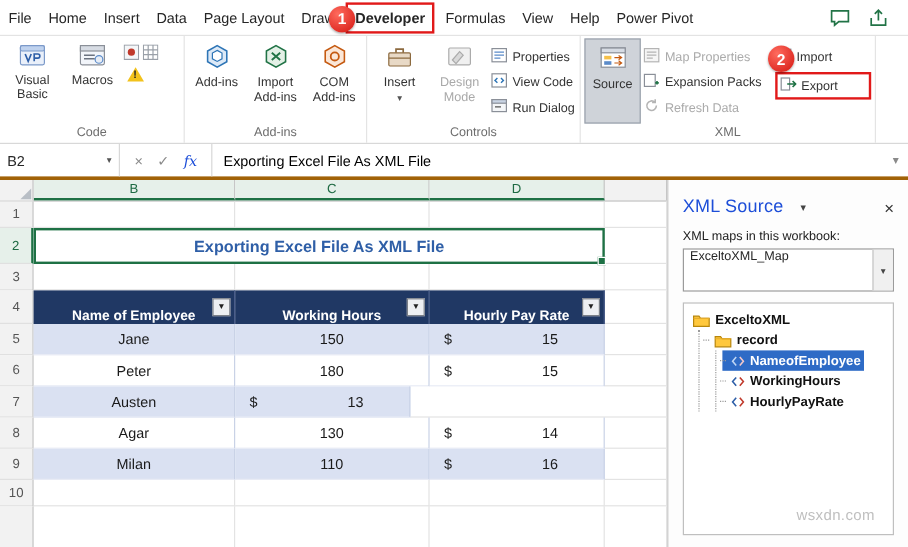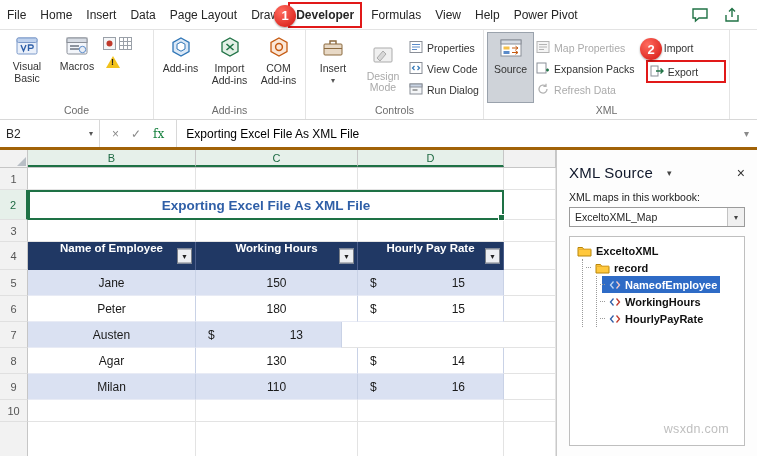--- a/index.html
+++ b/index.html
@@ -28,40 +28,40 @@
   
   .ribbon { position:absolute; top:30px; left:0; right:0; height:90px;
     background:#fff; border-bottom:1px solid #d8d8d8; display:flex; }
   .rgroup { display:flex; flex-direction:column; border-right:1px solid #e4e4e4; padding:2px 3px 0; position:relative; }
   .rcontent { flex:1; display:flex; align-items:stretch; gap:2px; }
   .glabel { text-align:center; font-size:10.5px; color:#6d6d6d; padding:1px 0 3px; }
   .bigbtn { width:48px; display:flex; flex-direction:column; align-items:center; justify-content:flex-start;
     gap:2px; padding:4px 1px 1px; font-size:10.5px; color:#333; text-align:center; line-height:1.12; }
   .bigbtn .blabel { word-break:break-word; }
   .bigbtn.pressed { background:#cfd3d9; border:1px solid #9aa2ac; }
-  .bigbtn.disabled { color:#a9a9a9;justify-content:center; }
+  .bigbtn.disabled { color:#a9a9a9; }
   .minicol { display:flex; flex-direction:column; gap:3px; padding-top:5px; align-items:flex-start; }
   .minirow { display:flex; gap:3px; }
   .warn-tri { width:0; height:0; border-left:7px solid transparent; border-right:7px solid transparent;
     border-bottom:12px solid #F2C21C; position:relative; margin-left:3px; }
   .warn-tri::after { content:"!"; position:absolute; left:-2px; top:1px; font-size:9px; font-weight:bold; color:#222; }
   .smallcol { display:flex; flex-direction:column; justify-content:flex-start; gap:4px; padding-top:7px; }
   .smallbtn { display:flex; align-items:center; gap:4px; font-size:10.5px; color:#333; height:17px; white-space:nowrap; }
   .smallbtn.disabled { color:#ababab; }
   .caret { font-size:8px; color:#555; }
   .redbox { border:2px solid #E11919; padding:1px 5px 1px 2px; display:inline-flex; }
   .step2 { position:absolute; left:156px; top:8px; }
 
   
   .formulabar { position:absolute; top:120px; left:0; right:0; height:30px; background:#fff;
     border-bottom:3px solid #a16207; display:flex; align-items:stretch; }
   .namebox { width:100px; border-right:1px solid #d8d8d8; display:flex; align-items:center;
     padding:0 6px; justify-content:space-between; font-size:12px; }
   .fbtns { display:flex; align-items:center; gap:12px; padding:0 12px; border-right:1px solid #d8d8d8; color:#8a8a8a; }
-  .fbtns .fx { font-family:"DejaVu Serif", serif; color:#15803d; }
+  .fbtns .fx { font-family:"DejaVu Serif", serif; font-style:italic; color:#1d4ed8; }
   .fcontent { flex:1; display:flex; align-items:center; padding:0 9px; color:#000; }
   .fexpand { display:flex; align-items:center; padding:0 8px; color:#8a8a8a; font-size:10px; }
 
   
   .sheet { position:absolute; top:150px; left:0; width:556px; height:306px; background:#fff; }
   .colheaders { display:flex; height:18px; background:#f2f2f2; border-bottom:1px solid #c6c6c6;
     font-size:11px; color:#555; }
   .corner { width:28px; border-right:1px solid #c6c6c6; position:relative; background:#f2f2f2; }
   .corner::after { content:""; position:absolute; right:1px; bottom:1px;
     border-left:9px solid transparent; border-bottom:9px solid #b8bec5; }
@@ -73,41 +73,41 @@
   .rownum.sel { background:#E6F0EA; color:#1E6A43; border-right:2px solid #1E7145; }
   .cell { border-right:1px solid #e3e3e3; border-bottom:1px solid #e3e3e3; }
   .cB { width:168px; flex:0 0 168px; } .cC { width:162px; flex:0 0 162px; } .cD { width:146px; flex:0 0 146px; }
   .cfill { flex:1; }
   .title-cell { width:476px; flex:0 0 476px; border:2px solid #1E7145; background:#fff;
     display:flex; align-items:center; justify-content:center; position:relative;
     color:#2F5FA7; font-weight:bold; font-size:13.5px; }
   .title-cell::after { content:""; position:absolute; right:-3px; bottom:-3px; width:5px; height:5px;
     background:#1E7145; border:1px solid #fff; }
   .thead { background:#203864; color:#fff; font-weight:bold; font-size:11.5px;
-    display:flex; align-items:flex-start; justify-content:center; position:relative;
+    display:flex; align-items:flex-end; justify-content:center; position:relative;
     border-right:1px solid #4a5d8a; }
   .filter-btn { position:absolute; right:3px; top:50%; transform:translateY(-50%);
     width:15px; height:15px; background:#EDEFF2; border:1px solid #7a7f87; color:#222;
     display:flex; align-items:center; justify-content:center; font-size:7px; }
   .tdata { display:flex; align-items:center; font-size:12px; color:#1a1a1a;
     border-right:1px solid #c9d2e6; border-bottom:1px solid #e8ebf5; }
   .band .tdata { background:#DAE1F2; }
   .tcenter { justify-content:center; }
   .trate { justify-content:space-between; padding:0 38px 0 12px; }
 
   
   .panel { position:absolute; top:150px; left:556px; width:201px; height:306px;
     background:#FDFDFD; border-left:1px solid #c9c9c9; display:flex; flex-direction:column;
     padding:14px 12px 10px; }
   .panel-head { display:flex; align-items:center; margin-bottom:10px; }
-  .panel-title { color:#0f172a; font-size:15px; letter-spacing:.2px; }
+  .panel-title { color:#1d4ed8; font-size:15px; letter-spacing:.2px; }
   .panel-head .pcaret { margin-left:14px; font-size:9px; color:#444; }
   .panel-head .pclose { margin-left:auto; font-size:14px; color:#333; }
   .maps-label { font-size:10.5px; color:#222; margin-bottom:4px; }
-  .map-dd { height:20px; border:1px solid #9b9b9b; background:#fff; display:flex; align-items:center;
+  .map-dd { height:36px; border:1px solid #9b9b9b; background:#fff; display:flex; 
     font-size:10.5px; margin-bottom:9px; }
   .map-dd .ddtext { flex:1; padding-left:5px; }
   .map-dd .ddbtn { width:17px; align-self:stretch; border-left:1px solid #c3c3c3; background:#f0f0f0;
     display:flex; align-items:center; justify-content:center; font-size:8px; color:#444; }
   .tree { flex:1; border:1px solid #bfbfbf; background:#fff; padding:5px 4px; font-size:11px;
     font-weight:bold; color:#111; overflow:hidden; }
   .trow { display:flex; align-items:center; gap:4px; height:17px; width:max-content; padding:0 3px; }
   .trow.sel { background:#2E6BC6; color:#fff; }
   .tkids { margin-left:8px; border-left:1px dotted #9a9a9a; padding-left:5px; }
   .tkids > .trow::before { content:""; width:5px; border-top:1px dotted #9a9a9a; margin-left:-5px; }

